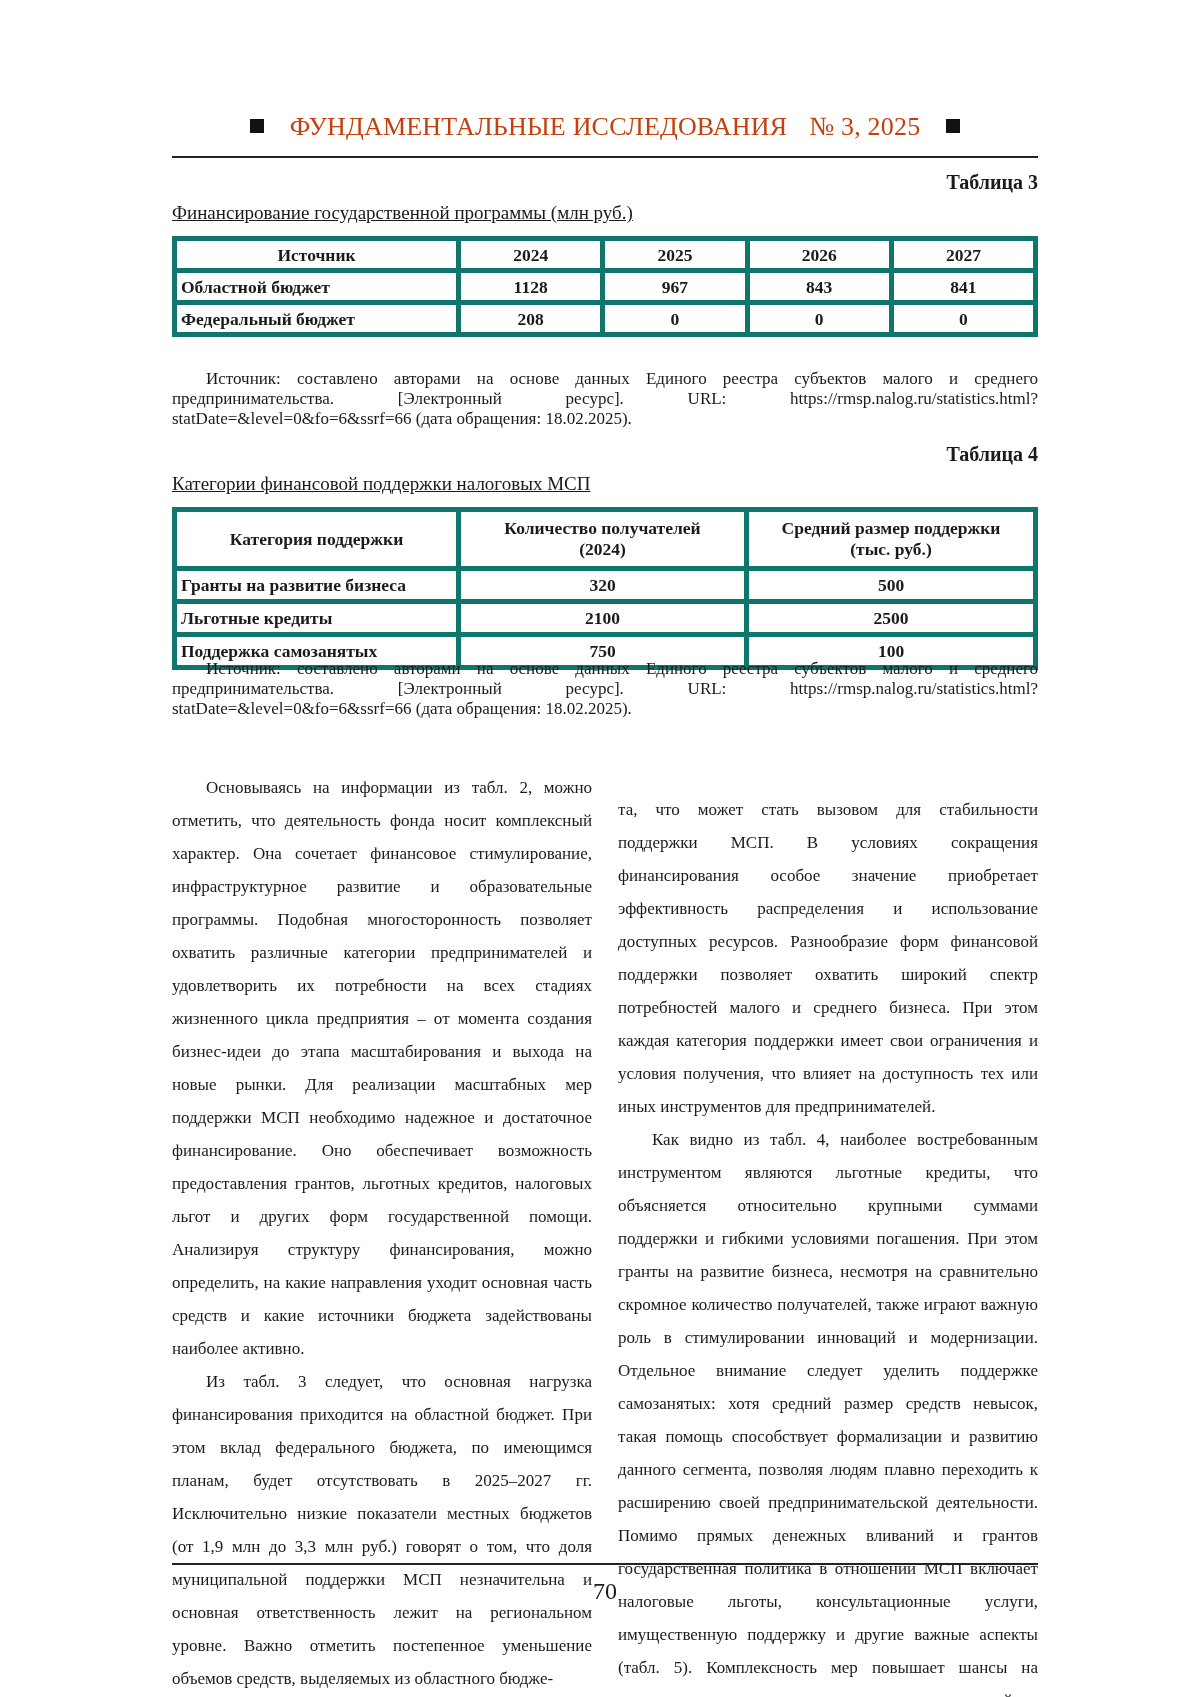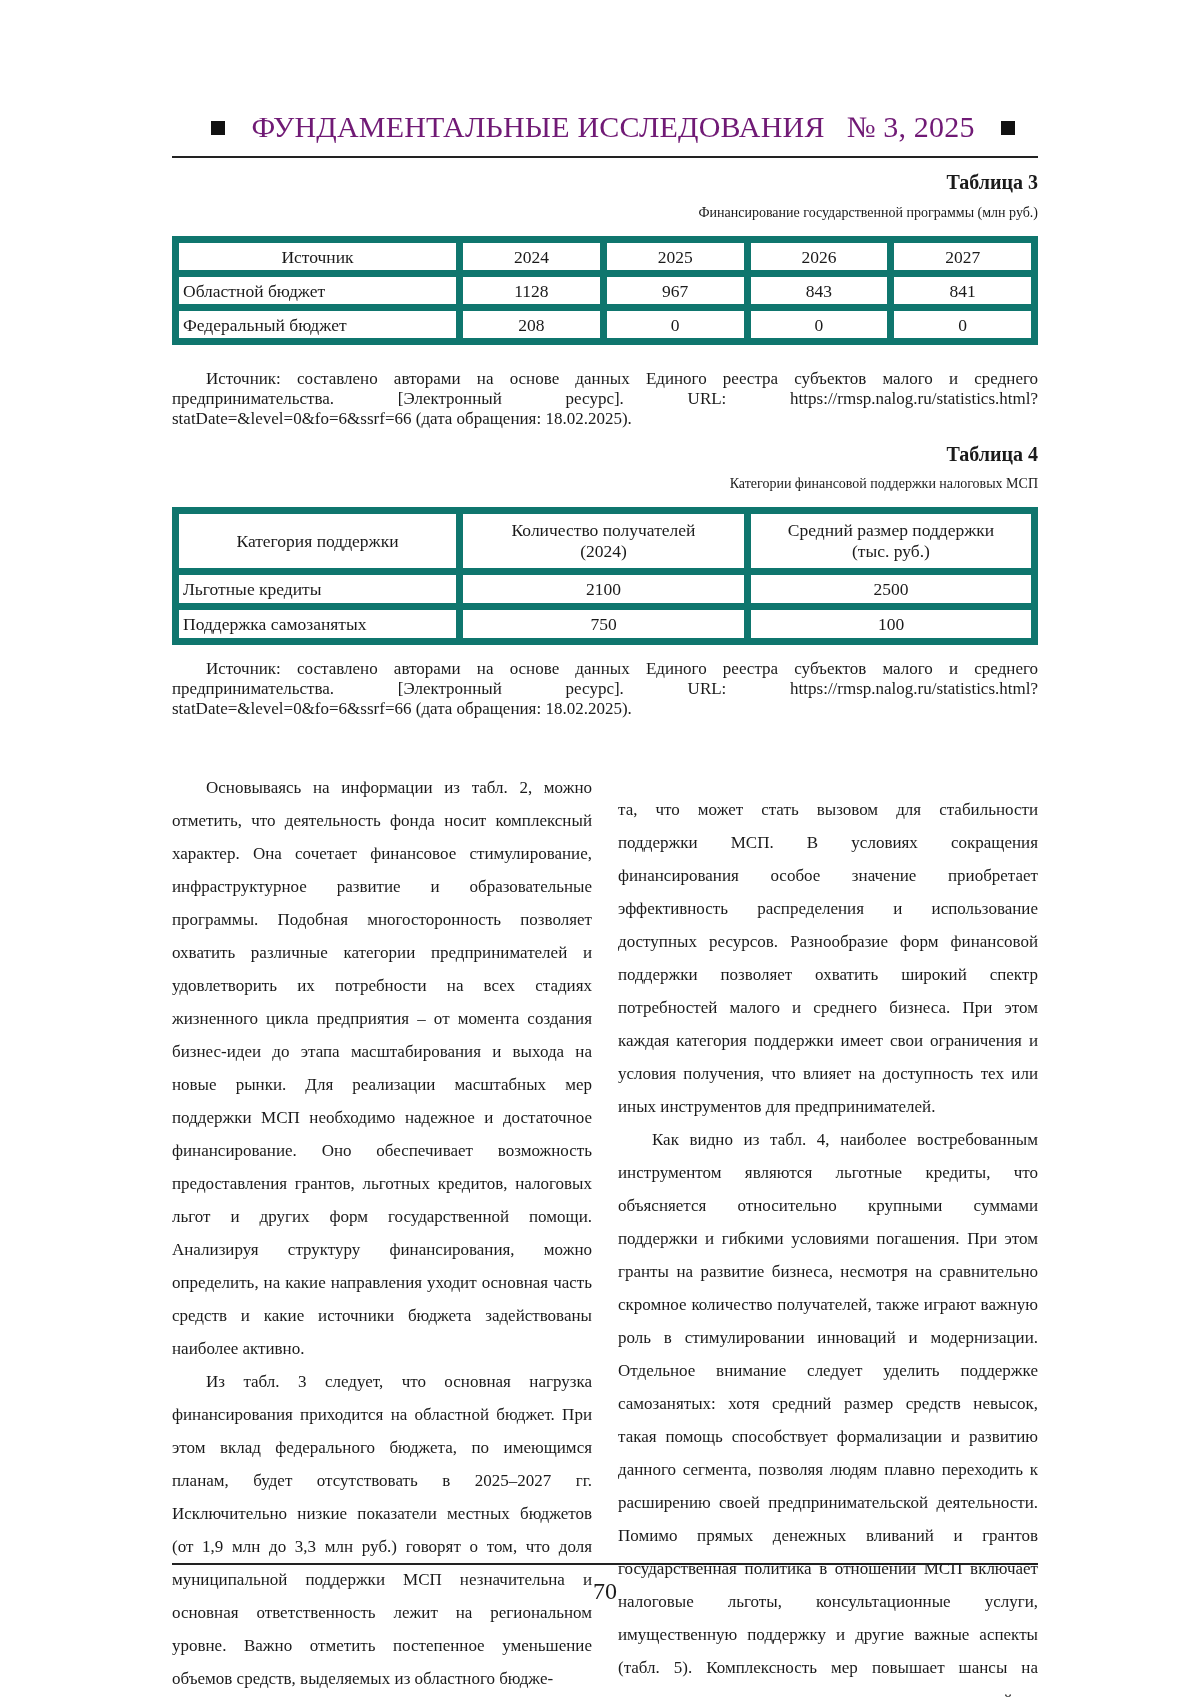--- a/index.html
+++ b/index.html
@@ -3,45 +3,45 @@
   <meta charset="utf-8">
   <style>
     html, body { margin: 0; padding: 0; background: #ffffff; }
     body {
       width: 1200px; height: 1697px; position: relative; overflow: hidden;
       font-family: "Liberation Serif", "DejaVu Serif", serif; color: #1a1a1a;
     }
     .page { position: absolute; left: 172px; top: 0; width: 866px; }
 
     .running-head {
-      position: absolute; top: 112px; left: 8px; width: 866px;
-      text-align: center; font-size: 30px; letter-spacing: 0.2px; color: #701a75;
+      position: absolute; top: 112px; left: 0; width: 866px;
+      text-align: center; font-size: 26px; letter-spacing: 0.2px; color: #c2410c;
       line-height: 30px;
     }
     .running-head .sq { display: inline-block; width: 14px; height: 14px; background: #111; vertical-align: 2px; }
     .running-head .sq.left { margin-right: 26px; }
     .running-head .sq.right { margin-left: 26px; }
     .running-head .issue { margin-left: 22px; }
     .rule-top { position: absolute; top: 156px; left: 0; width: 866px; height: 2px; background: #222; }
 
     .table-num {
       position: absolute; left: 0; width: 866px; text-align: right;
       font-weight: bold; font-size: 20px; line-height: 24px;
     }
     .table-title {
-      position: absolute; left: 0; width: 866px; text-align: right;
-      font-size: 14px; line-height: 24px;
+      position: absolute; left: 0; width: 866px; text-align: left;
+      font-size: 19px; line-height: 24px; text-decoration: underline;
     }
 
     table.dt {
       position: absolute; left: 0; width: 866px; border-collapse: collapse;
       font-size: 17.5px; line-height: 22px;
     }
     table.dt td, table.dt th {
-      border: 7px solid #0f766e; padding: 1px 4px; font-weight: normal;
+      border: 5px solid #0f766e; padding: 1px 4px; font-weight: bold;
     }
     table.dt .c { text-align: center; }
     table.dt .l { text-align: left; }
 
     #t3 { top: 236px; }
     #t3 td, #t3 th { height: 25px; }
     #t3 col.c0 { width: 284px; }
 
     #t4 { top: 507px; }
     #t4 col.c0 { width: 284px; }
@@ -135,20 +135,25 @@
           <span>(2024)</span>
         </th>
         <th class="c">
           <span>Средний размер поддержки</span><br>
           <span>(тыс. руб.)</span>
         </th>
       </tr>
     </thead>
     <tbody>
       <tr>
+        <td class="l">Гранты на развитие бизнеса</td>
+        <td class="c">320</td>
+        <td class="c">500</td>
+      </tr>
+      <tr>
         <td class="l">Льготные кредиты</td>
         <td class="c">2100</td>
         <td class="c">2500</td>
       </tr>
       <tr>
         <td class="l">Поддержка самозанятых</td>
         <td class="c">750</td>
         <td class="c">100</td>
       </tr>
     </tbody>

